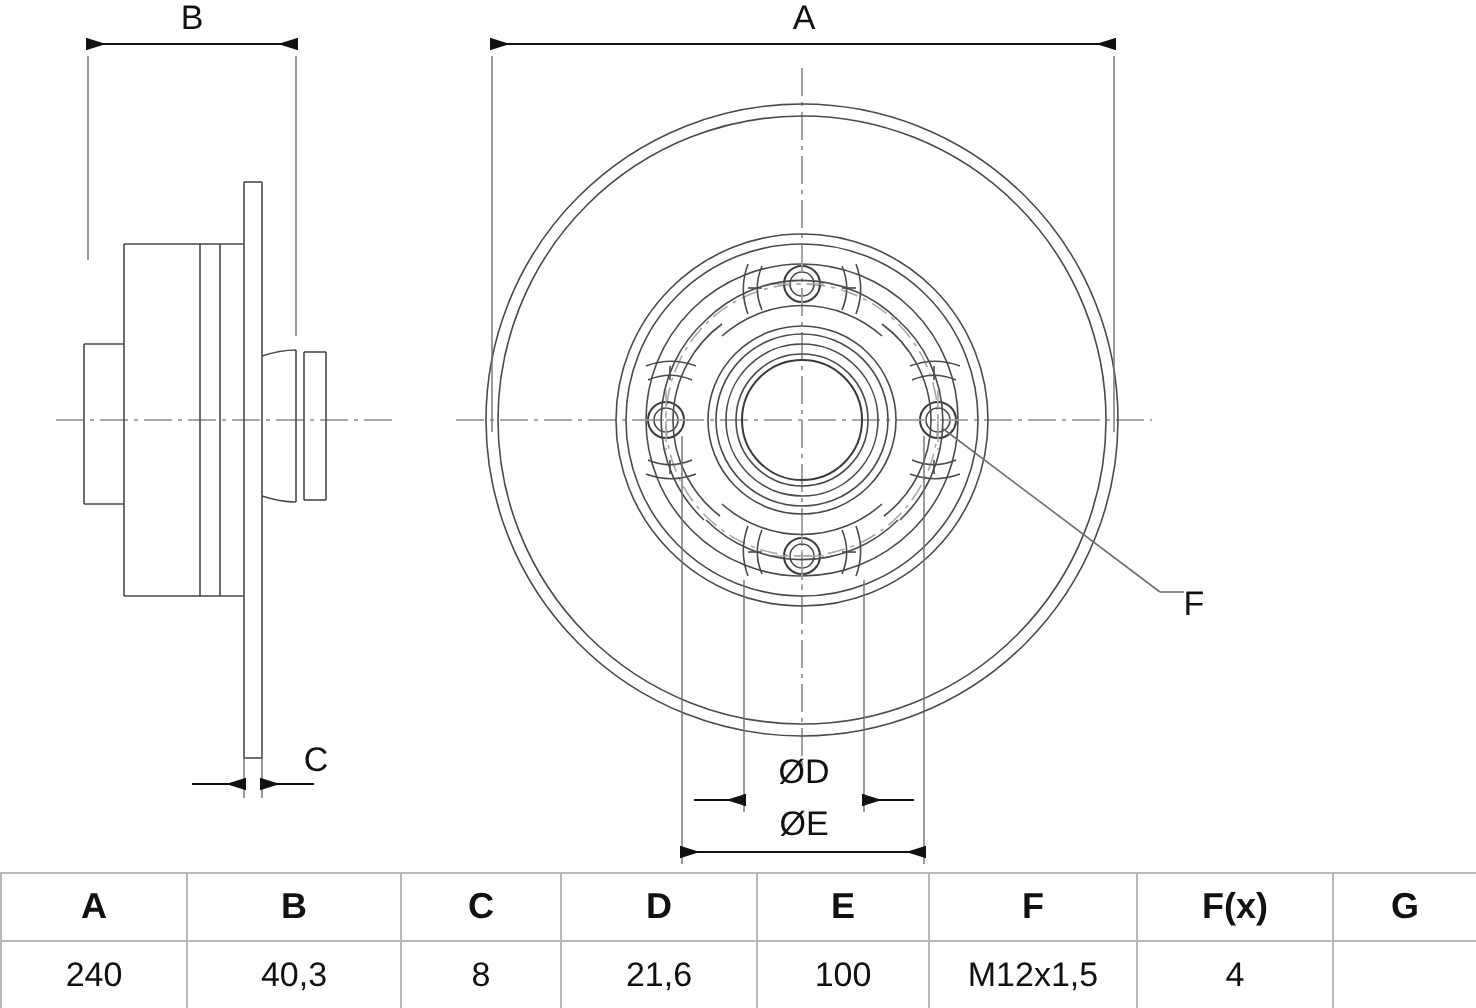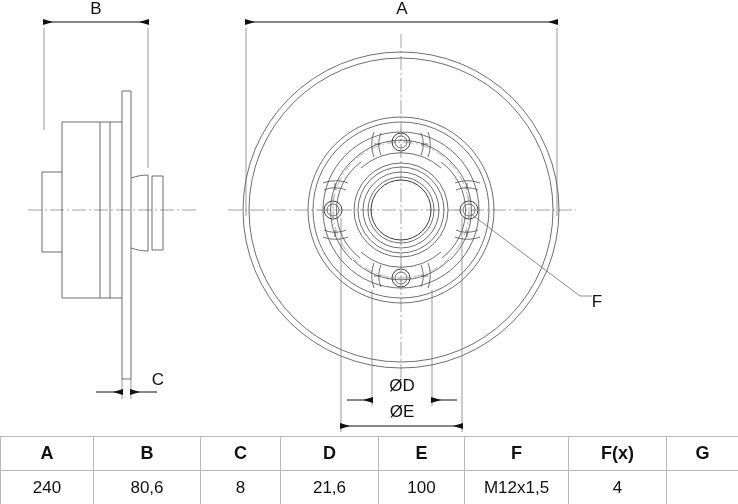--- a/index.html
+++ b/index.html
@@ -339,21 +339,21 @@
           <th>D</th>
           <th>E</th>
           <th>F</th>
           <th>F(x)</th>
           <th>G</th>
         </tr>
       </thead>
       <tbody>
         <tr>
           <td>240</td>
-          <td>80,6</td>
+          <td>40,3</td>
           <td>8</td>
           <td>21,6</td>
           <td>100</td>
           <td>M12x1,5</td>
           <td>4</td>
           <td></td>
         </tr>
       </tbody>
     </table>
   </div>

